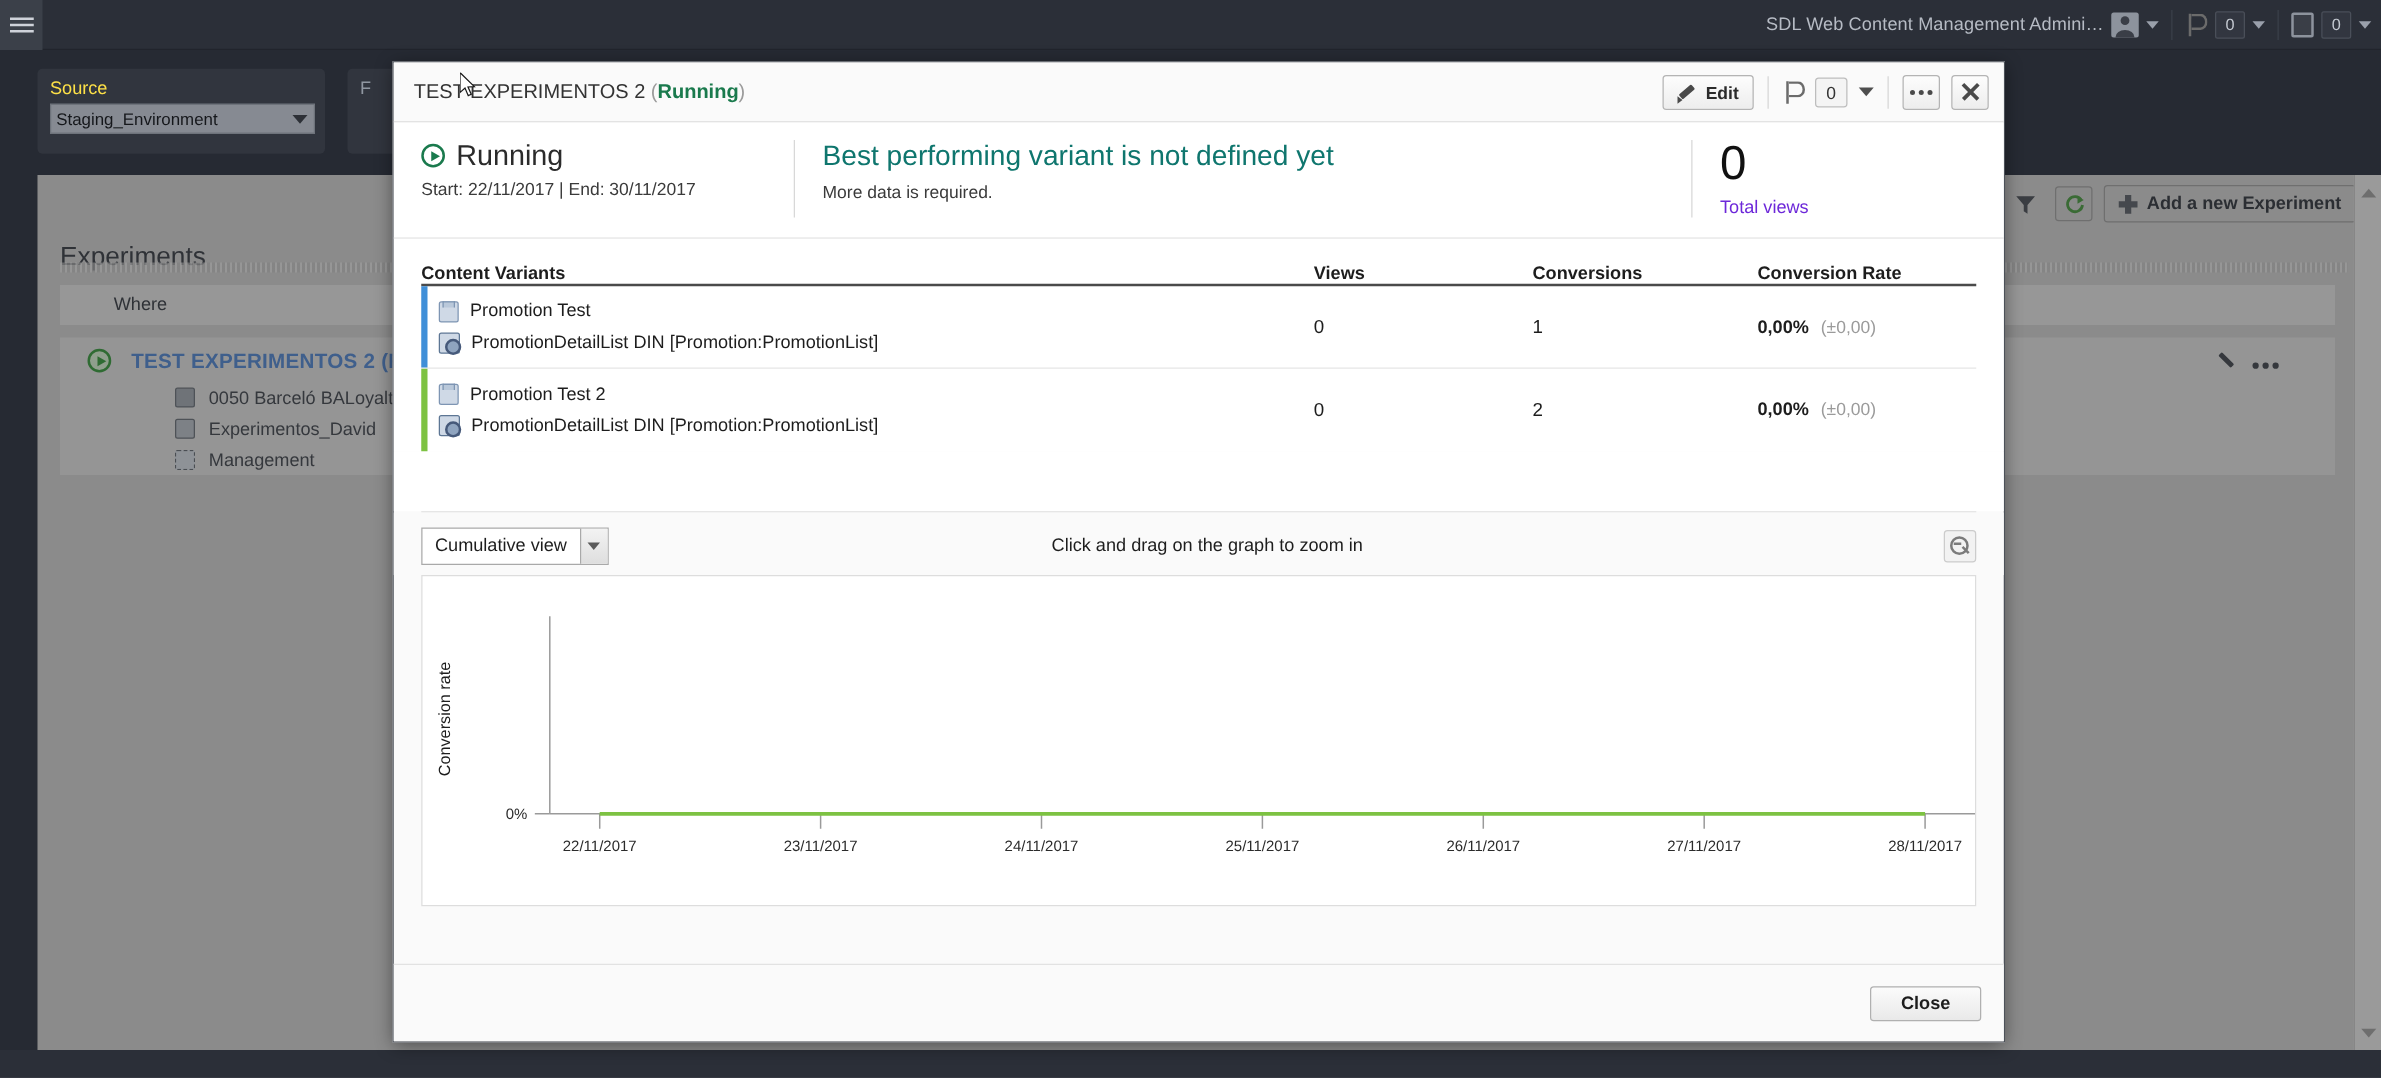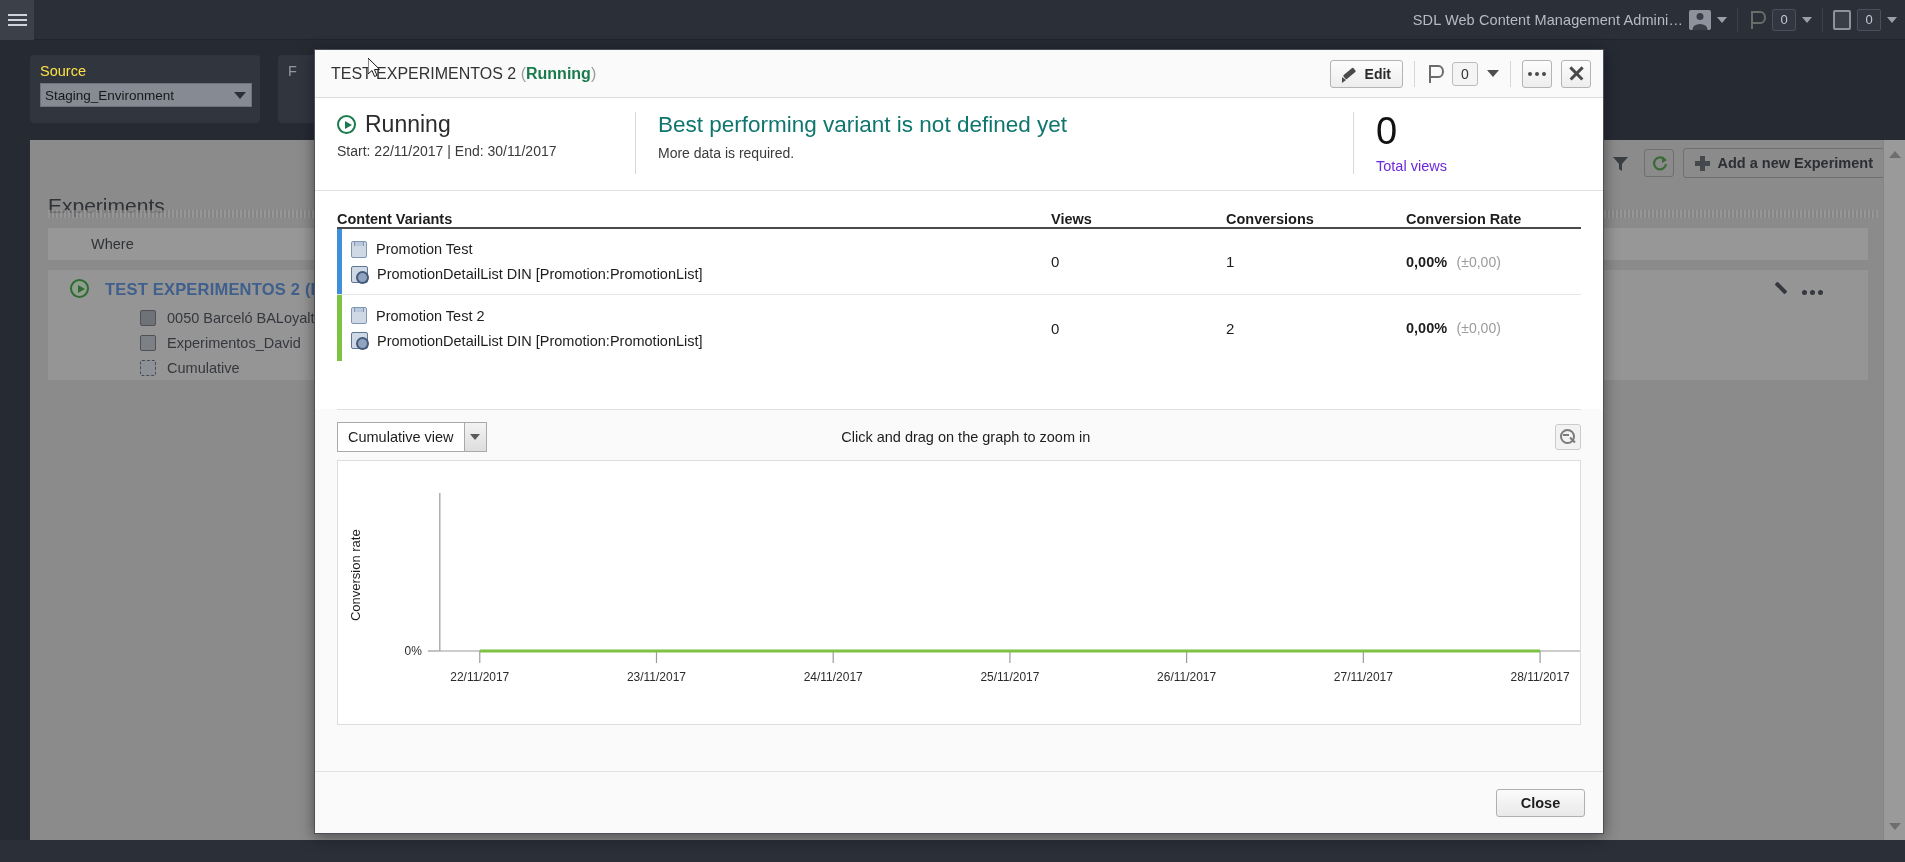--- a/index.html
+++ b/index.html
@@ -494,21 +494,21 @@
       <div class="exp-sub" style="left:92px; top:40px;">
         <span class="ic ic-globe"></span>
         <span>0050 Barceló BALoyalties Web P</span>
       </div>
       <div class="exp-sub" style="left:92px; top:65px;">
         <span class="ic ic-page"></span>
         <span>Experimentos_David</span>
       </div>
       <div class="exp-sub" style="left:92px; top:90px;">
         <span class="ic ic-area"></span>
-        <span>Cumulative</span>
+        <span>Management</span>
       </div>
       <div class="exp-row-actions">
         <span class="pencil-ic"></span>
         <span class="dots-ic">
             <i></i>
             <i></i>
             <i></i>
           </span>
       </div>
     </div>

